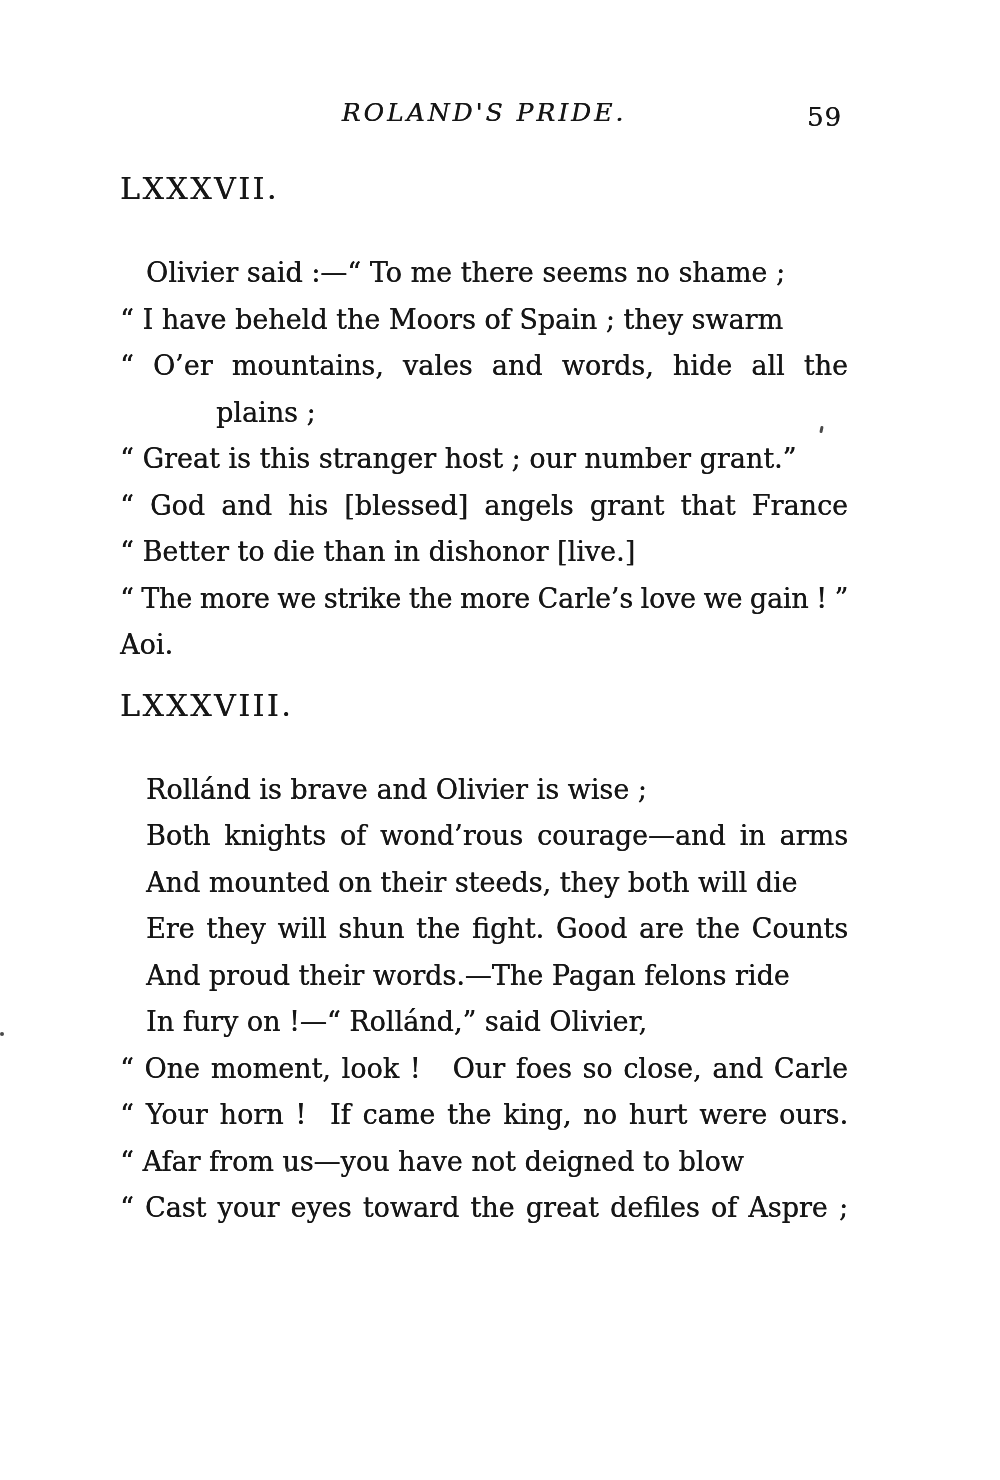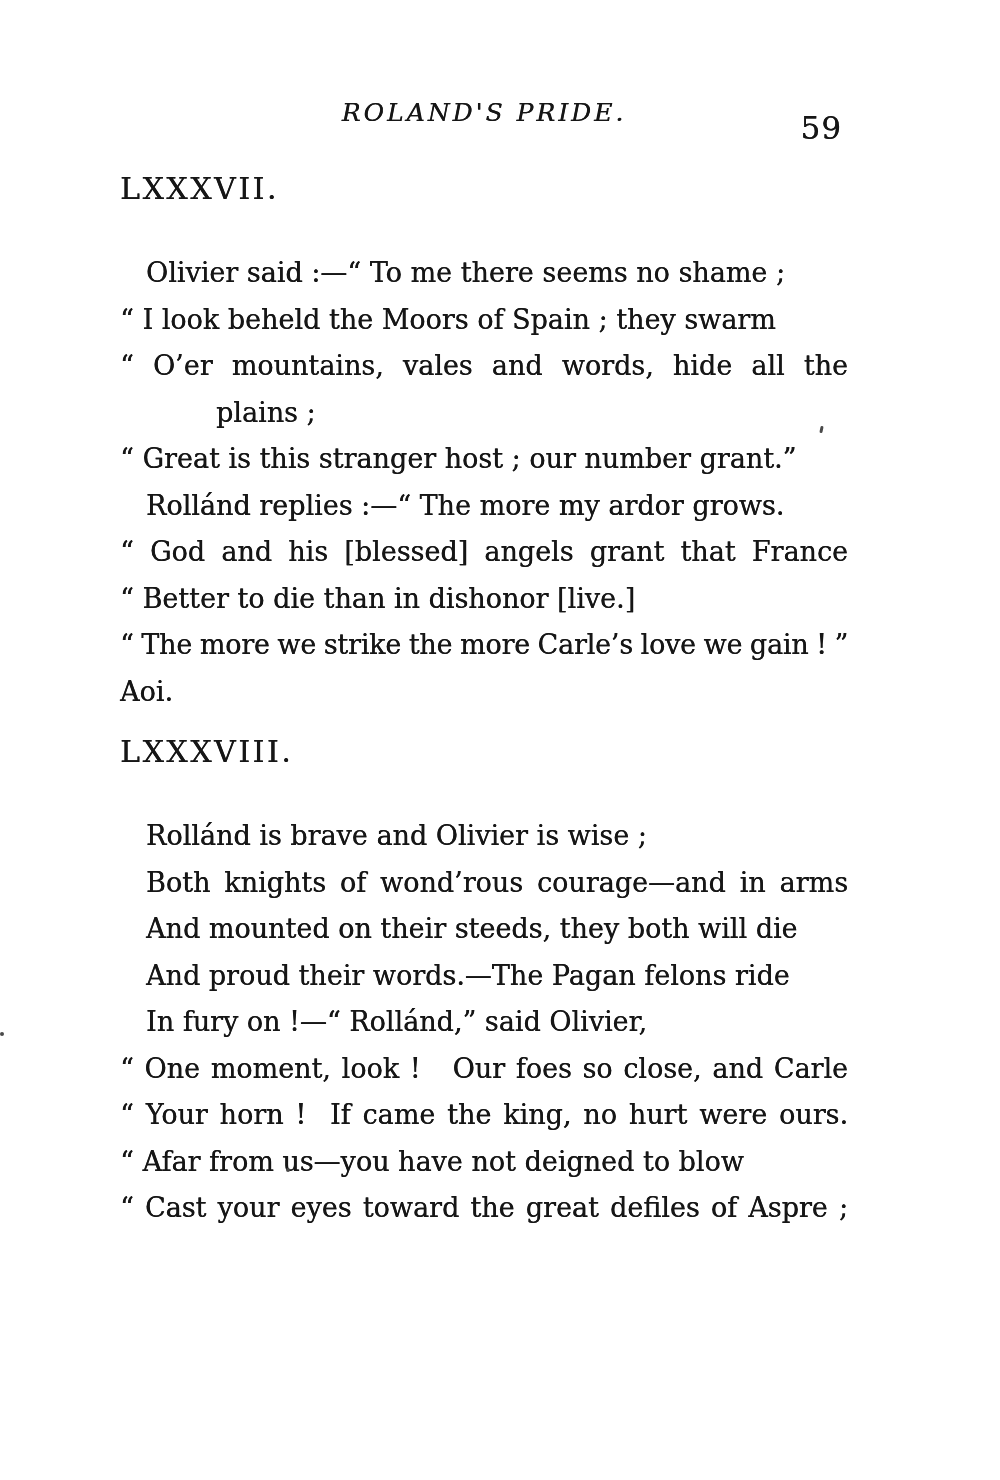--- a/index.html
+++ b/index.html
@@ -21,22 +21,22 @@
   .running-title{
     text-align:center;
     font-style:italic;
     font-size:25px;
     letter-spacing:3px;
     line-height:34px;
     text-shadow:0.3px 0 0 currentColor;
   }
   .page-number{
     position:absolute;
-    right:6px;top:14px;
-    font-size:31px;
+    right:6px;top:6px;
+    font-size:26px;
     letter-spacing:1px;
     text-shadow:0.3px 0 0 currentColor;
   }
   .section-heading{
     margin:34px 0 0 0;
     font-weight:normal;
     font-size:30px;
     letter-spacing:2.5px;
     line-height:34px;
     text-shadow:0.3px 0 0 currentColor;
@@ -68,37 +68,37 @@
 
   <div class="header-row">
     <div class="running-title">ROLAND'S PRIDE.</div>
     <div class="page-number">59</div>
   </div>
 
   <h2 class="section-heading">LXXXVII.</h2>
 
   <div class="stanza">
     <div class="line indent">Olivier said :—“ To me there seems no shame ;</div>
-    <div class="line">“ I look beheld the Moors of Spain ; they swarm</div>
+    <div class="line">“ I have beheld the Moors of Spain ; they swarm</div>
     <div class="line just">“ O’er mountains, vales and words, hide all the</div>
     <div class="line wrap">plains ;</div>
     <div class="line">“ Great is this stranger host ; our number grant.”</div>
-    <div class="line indent">Rollánd replies :—“ The more my ardor grows.</div>
     <div class="line just">“ God and his [blessed] angels grant that France</div>
     <div class="line">“ Better to die than in dishonor [live.]</div>
     <div class="line just tight">“ The more we strike the more Carle’s love we gain ! ”</div>
     <div class="line aoi">Aoi.</div>
   </div>
 
   <h2 class="section-heading second">LXXXVIII.</h2>
 
   <div class="stanza">
     <div class="line indent">Rollánd is brave and Olivier is wise ;</div>
     <div class="line indent just">Both knights of wond’rous courage—and in arms</div>
     <div class="line indent">And mounted on their steeds, they both will die</div>
+    <div class="line indent just">Ere they will shun the fight. Good are the Counts</div>
     <div class="line indent">And proud their words.—The Pagan felons ride</div>
     <div class="line indent">In fury on !—“ Rollánd,” said Olivier,</div>
     <div class="line just">“ One moment, look !&nbsp;&nbsp; Our foes so close, and Carle</div>
     <div class="line just">“ Your horn !&nbsp; If came the king, no hurt were ours.</div>
     <div class="line">“ Afar from us—you have not deigned to blow</div>
     <div class="line just">“ Cast your eyes toward the great defiles of Aspre ;</div>
   </div>
 
   <div class="speck comma" style="left:820px;top:426px;"></div>
   <div class="speck dot1" style="left:-102px;top:1032px;margin-left:102px;"></div>

